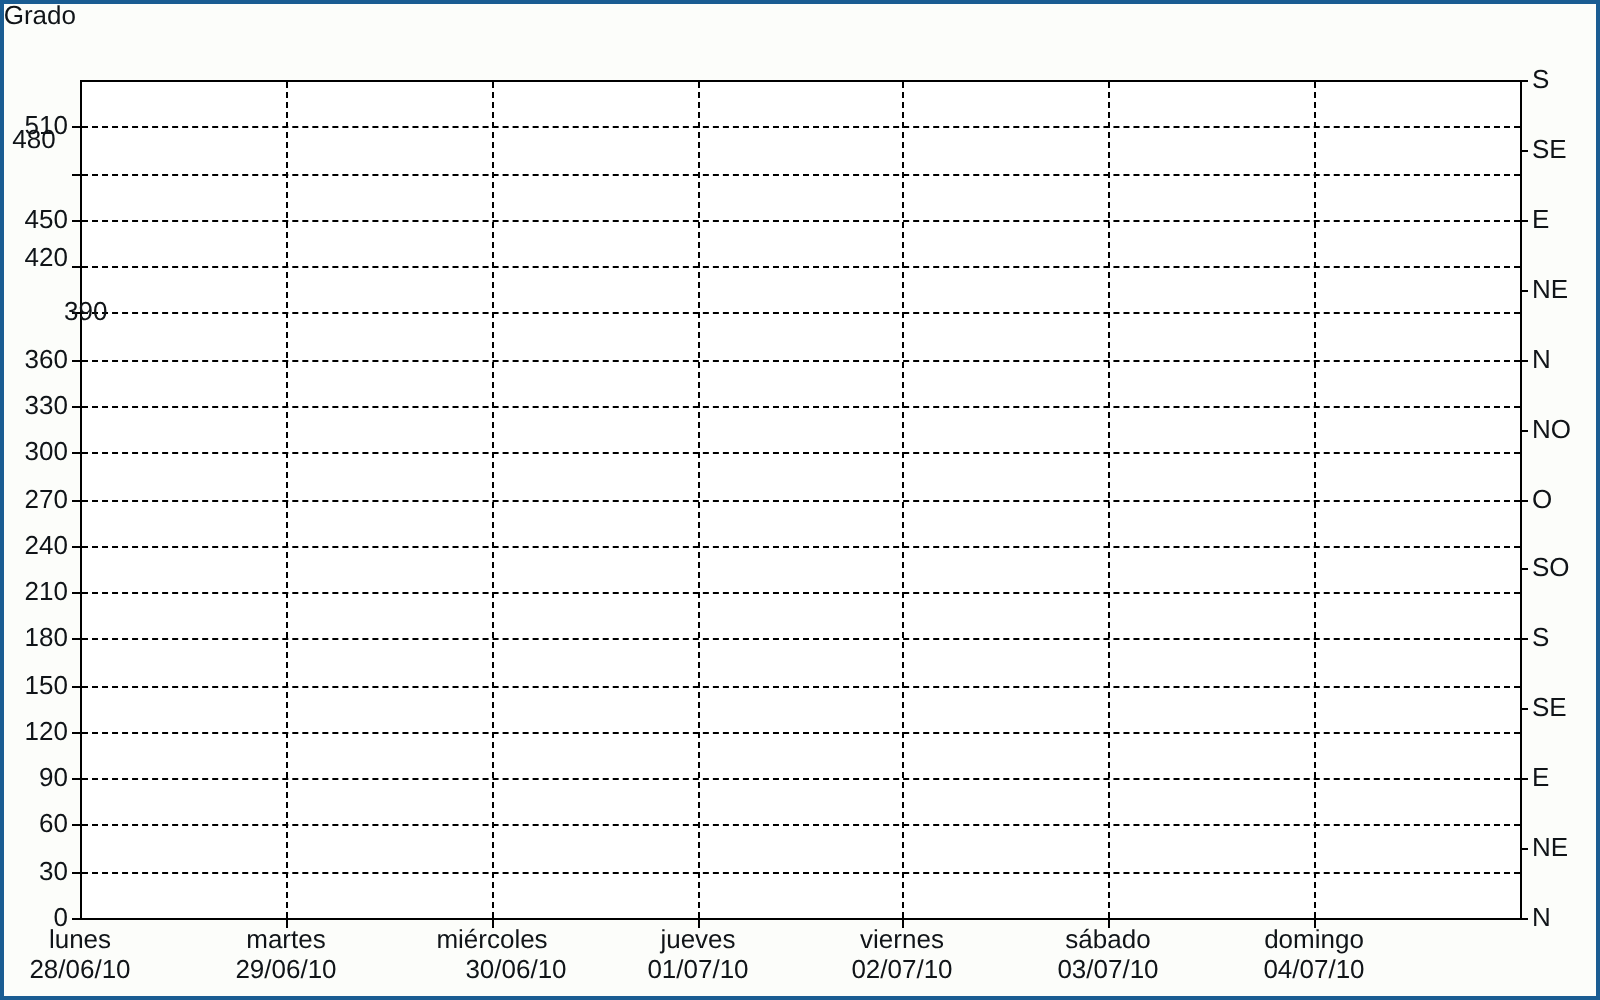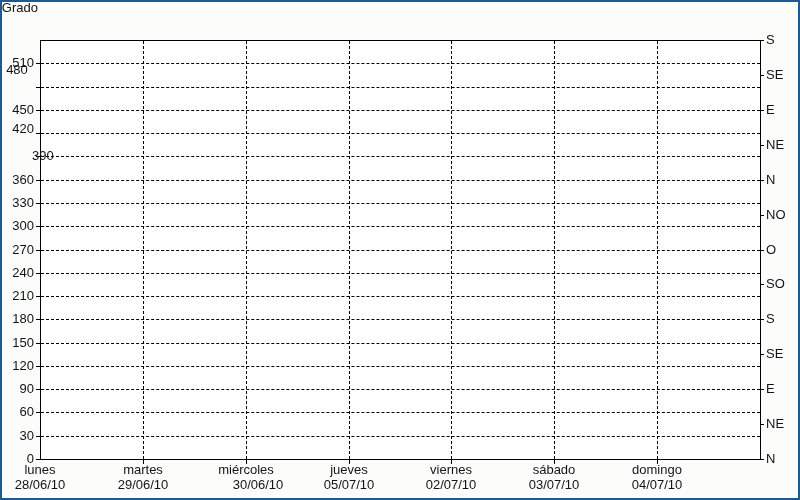--- a/index.html
+++ b/index.html
@@ -153,21 +153,21 @@
       <div class="rlab" style="left: 766px; top: 416px;">NE</div>
       <div class="tickmark" style="left: 760px; width: 4px; height: 1px; top: 459px;"></div>
       <div class="rlab" style="left: 766px; top: 451px;">N</div>
       <div class="xlab" style="left: -10px; width: 100px; top: 463px;">lunes</div>
       <div class="xlab" style="left: -10px; width: 100px; top: 478px;">28/06/10</div>
       <div class="xlab" style="left: 93px; width: 100px; top: 463px;">martes</div>
       <div class="xlab" style="left: 93px; width: 100px; top: 478px;">29/06/10</div>
       <div class="xlab" style="left: 196px; width: 100px; top: 463px;">miércoles</div>
       <div class="xlab" style="left: 208px; width: 100px; top: 478px;">30/06/10</div>
       <div class="xlab" style="left: 299px; width: 100px; top: 463px;">jueves</div>
-      <div class="xlab" style="left: 299px; width: 100px; top: 478px;">05/07/10</div>
+      <div class="xlab" style="left: 299px; width: 100px; top: 478px;">01/07/10</div>
       <div class="xlab" style="left: 401px; width: 100px; top: 463px;">viernes</div>
       <div class="xlab" style="left: 401px; width: 100px; top: 478px;">02/07/10</div>
       <div class="xlab" style="left: 504px; width: 100px; top: 463px;">sábado</div>
       <div class="xlab" style="left: 504px; width: 100px; top: 478px;">03/07/10</div>
       <div class="xlab" style="left: 607px; width: 100px; top: 463px;">domingo</div>
       <div class="xlab" style="left: 607px; width: 100px; top: 478px;">04/07/10</div>
     </div>
 
   <div class="frame-border"></div>
 </div>

